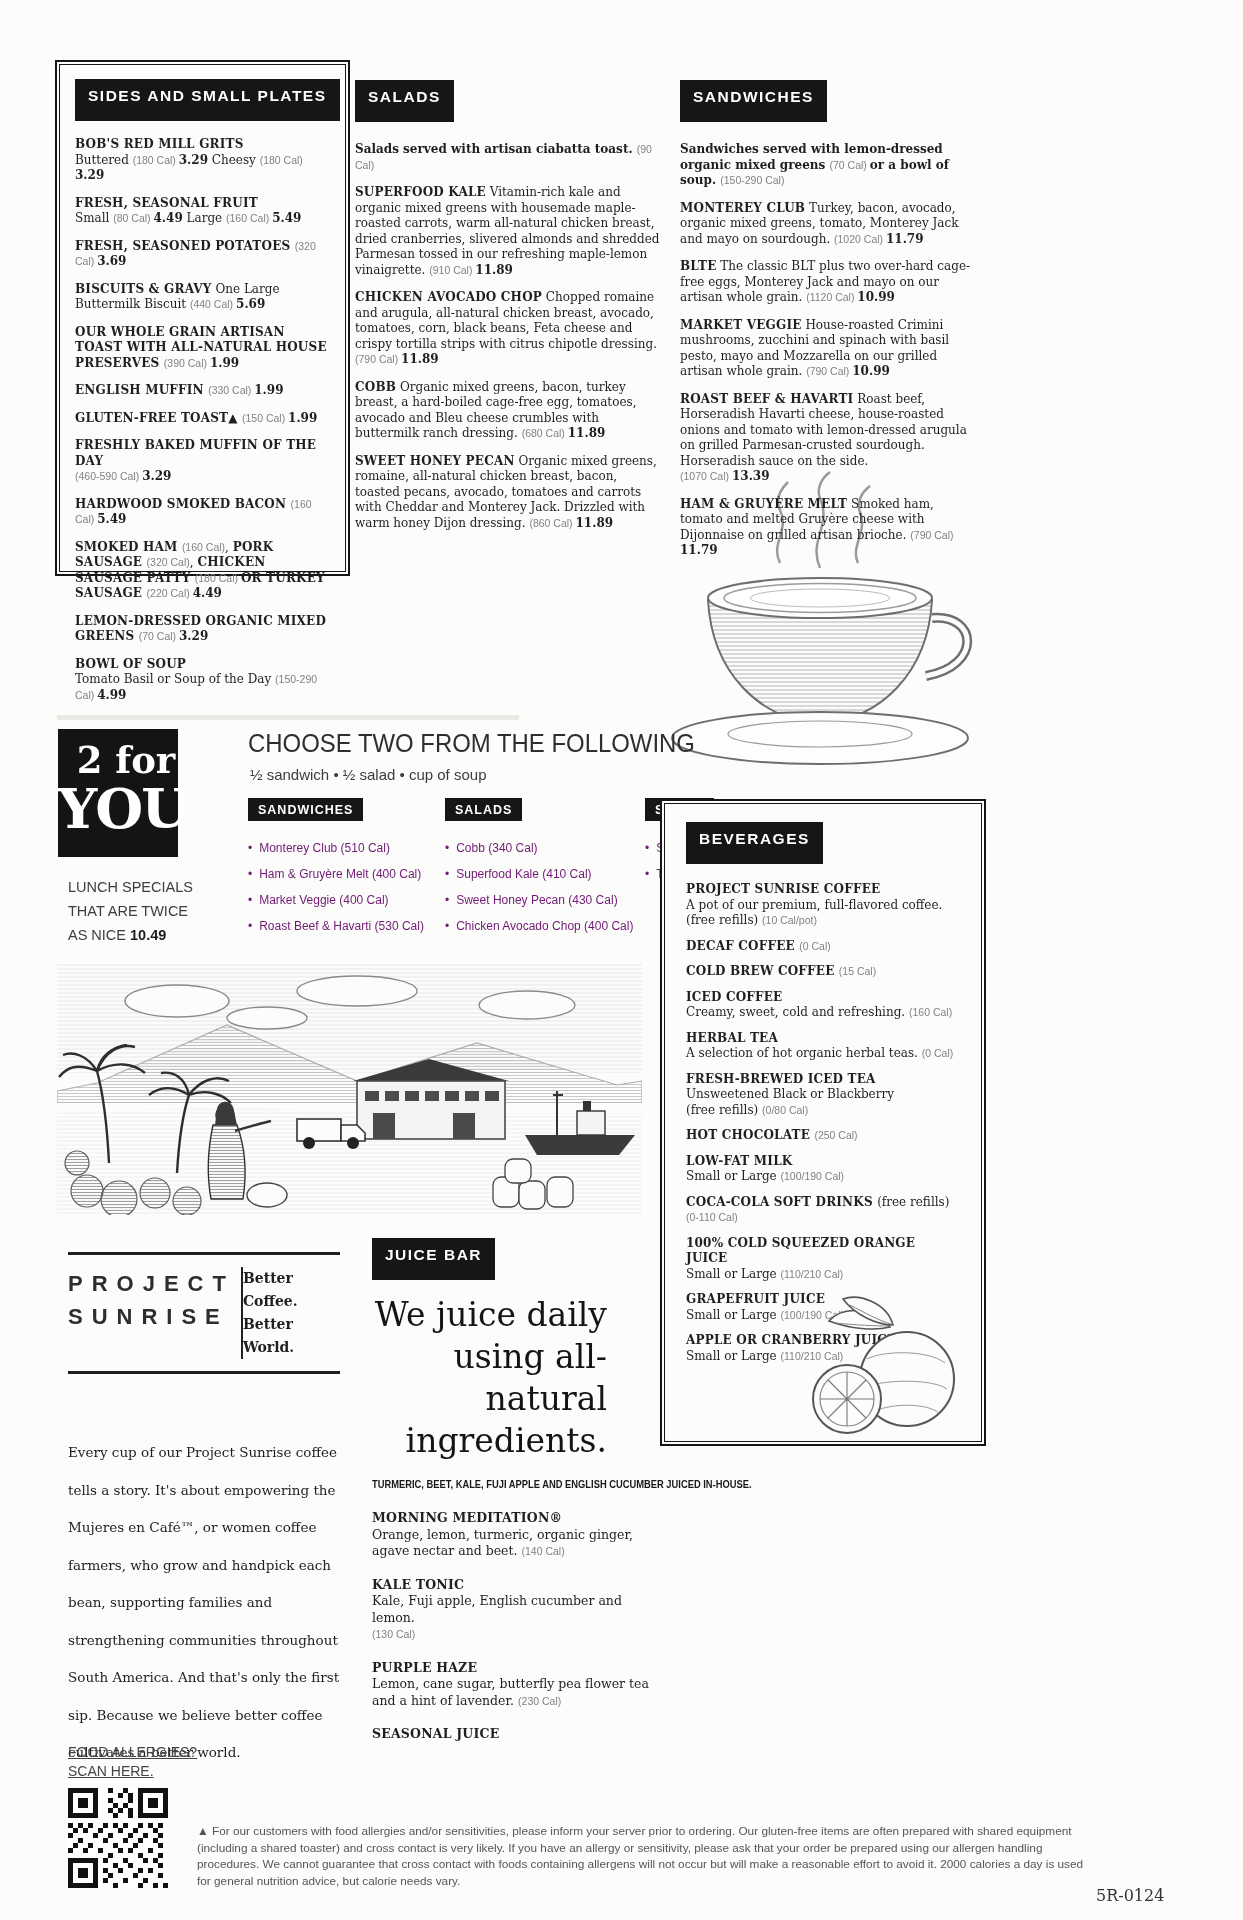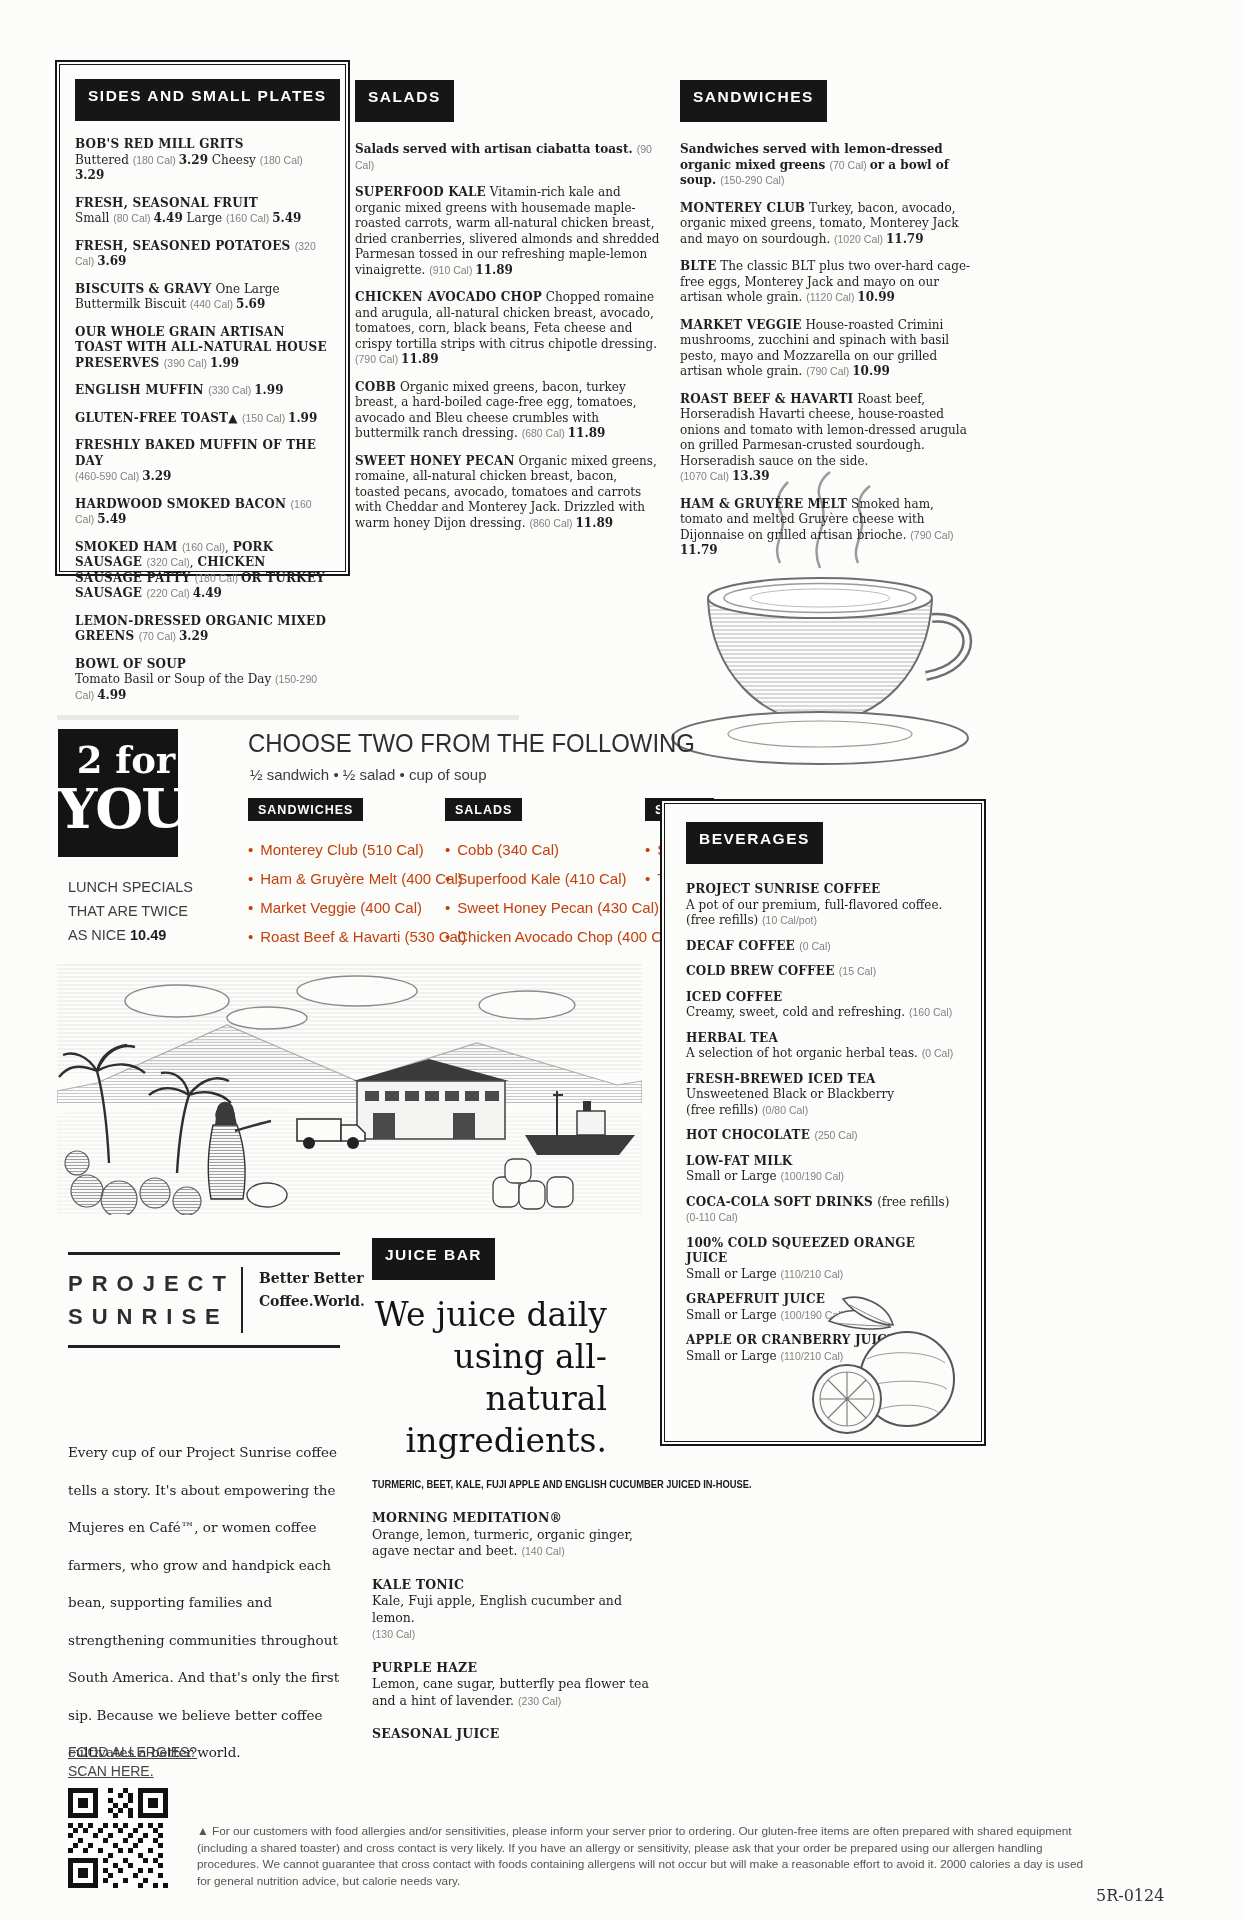--- a/index.html
+++ b/index.html
@@ -30,33 +30,33 @@
 
   
   .rule-light{background:#e9e9e6;}
   .badge{background:#141414;color:#fff;text-align:center;}
   .badge .l1{font-size:37px;font-weight:700;line-height:46px;margin-top:8px;margin-left:16px;}
   .badge .l2{font-size:55px;font-weight:700;letter-spacing:-2px;line-height:52px;}
   .choose-head{font-family:"Liberation Sans",sans-serif;font-size:26px;color:#2e2e2e;
                transform:scaleX(.92);transform-origin:left;white-space:nowrap;}
   .choose-sub{font-family:"Liberation Sans",sans-serif;font-size:15px;color:#3c3c3c;}
   .mini ul{list-style:none;margin:20px 0 0;padding:0;font-family:"Liberation Sans",sans-serif;
-           font-size:15px;color:#c2410c;}
+           font-size:12px;color:#701a75;}
   .mini li{margin:0 0 12px;white-space:nowrap;}
   .mini li::before{content:"\2022";margin-right:7px;}
   .lunch-note{font-family:"Liberation Sans",sans-serif;font-size:14.5px;color:#3d3d3d;line-height:24px;}
   .lunch-note b{color:#1d1d1d;}
 
   
   .ps-logo{display:flex;align-items:stretch;border-top:3px solid #202020;border-bottom:3px solid #202020;
            padding:12px 0;width:272px;}
   .ps-left{font-family:"Liberation Sans",sans-serif;font-weight:700;font-size:22px;letter-spacing:9px;
            line-height:33px;color:#2d2d2d;white-space:nowrap;}
-  .ps-right{border-left:2px solid #202020;margin-left:6px;padding-left:16px;display:flex;
-            flex-direction:row;justify-content:center;font-weight:700;font-size:14px;line-height:23px;}
+  .ps-right{border-left:2px solid #202020;margin-left:6px;display:flex;
+            flex-direction:column;justify-content:center;font-weight:700;font-size:14px;line-height:23px;}
   .ps-body{font-size:13.5px;line-height:37.5px;color:#1f1f1f;}
 
   
   .juice-display{font-size:33px;line-height:42px;color:#141414;}
   .juice-kicker{font-family:"Liberation Sans",sans-serif;font-weight:700;font-size:11px;color:#181818;
                 transform:scaleX(.85);transform-origin:left;white-space:nowrap;}
   .juice-items .mi{font-size:12.5px;line-height:16.5px;margin-bottom:17px;}
 
   
   .bev-inner{position:absolute;inset:0;padding:21px 24px;}

